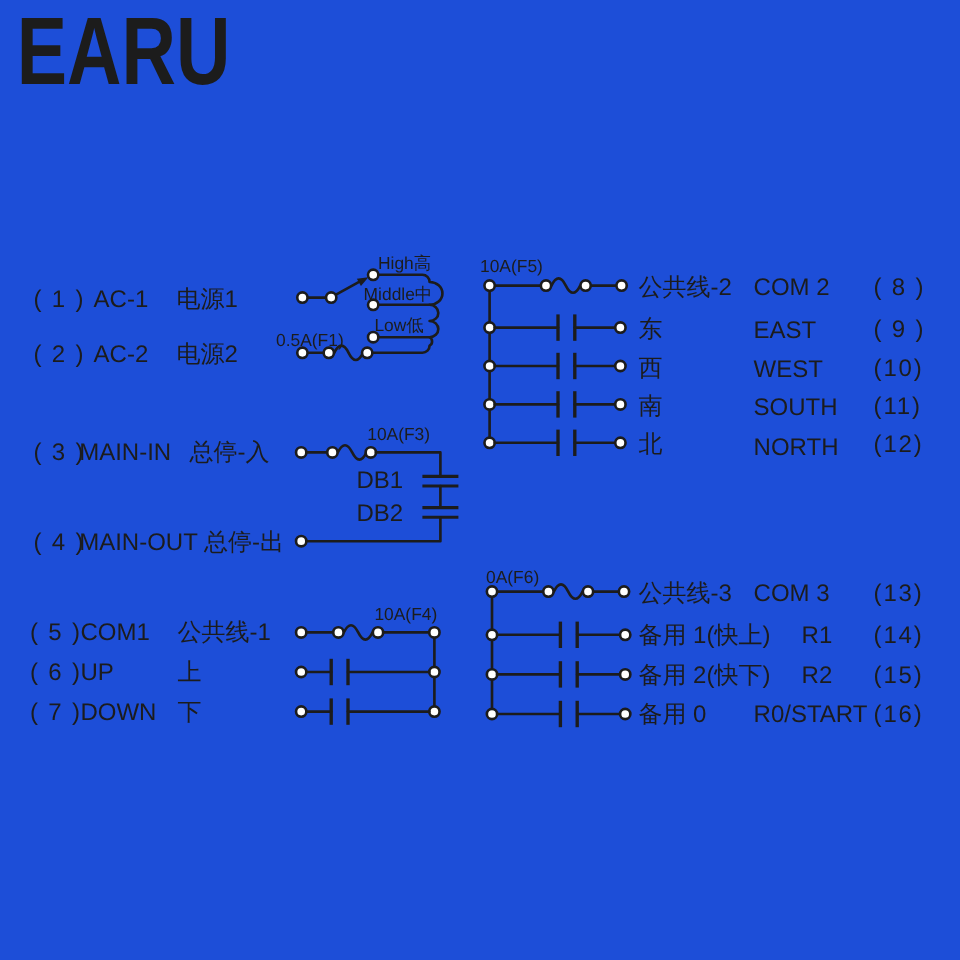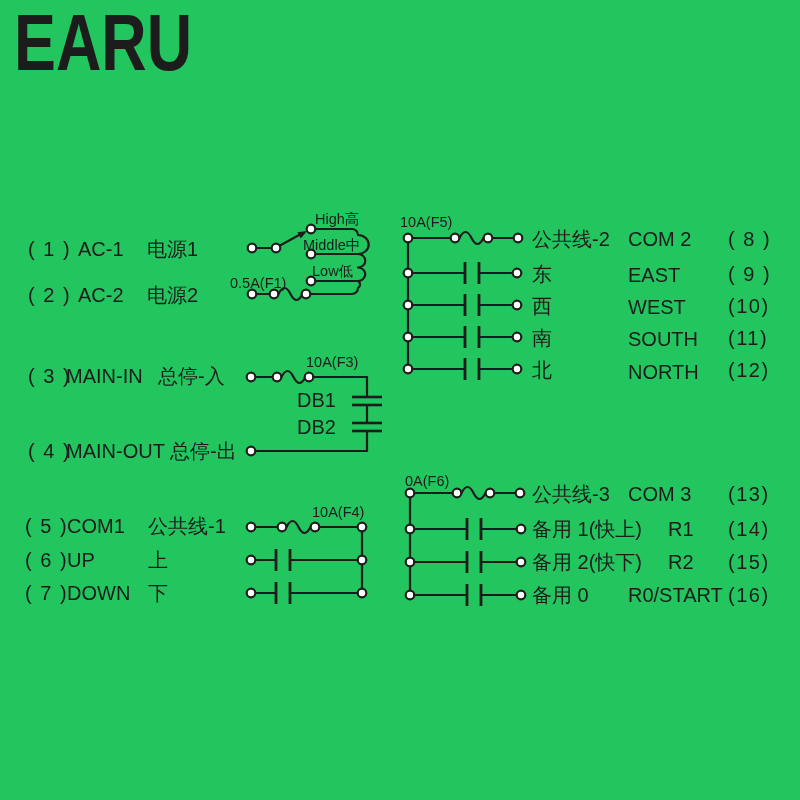--- a/index.html
+++ b/index.html
@@ -1,16 +1,16 @@
 <!DOCTYPE html>
 <html><head>
 <meta charset="utf-8">
 <style>
   html,body{margin:0;padding:0;background:#ffffff;}
-  .stage{width:800px;height:800px;background:#22c55e;position:relative;overflow:hidden;}
+  .stage{width:800px;height:800px;background:#1d4ed8;position:relative;overflow:hidden;}
   svg{display:block;}
   .wire{stroke:#1c1c1c;stroke-width:2.2;fill:none;stroke-linecap:round;stroke-linejoin:round;}
   .bar{stroke:#1c1c1c;stroke-width:2.8;fill:none;stroke-linecap:butt;}
   .plate{stroke:#1c1c1c;stroke-width:2.6;fill:none;stroke-linecap:butt;}
   .node{fill:#ffffff;stroke:#1c1c1c;stroke-width:2.2;}
   .head{fill:#1c1c1c;stroke:none;}
   text{font-family:"Liberation Sans","DejaVu Sans",sans-serif;fill:#1c1c1c;}
   .logo{font-size:80px;font-weight:bold;}
   .t{font-size:20px;}
   .tn{font-size:20px;letter-spacing:1.5px;}

